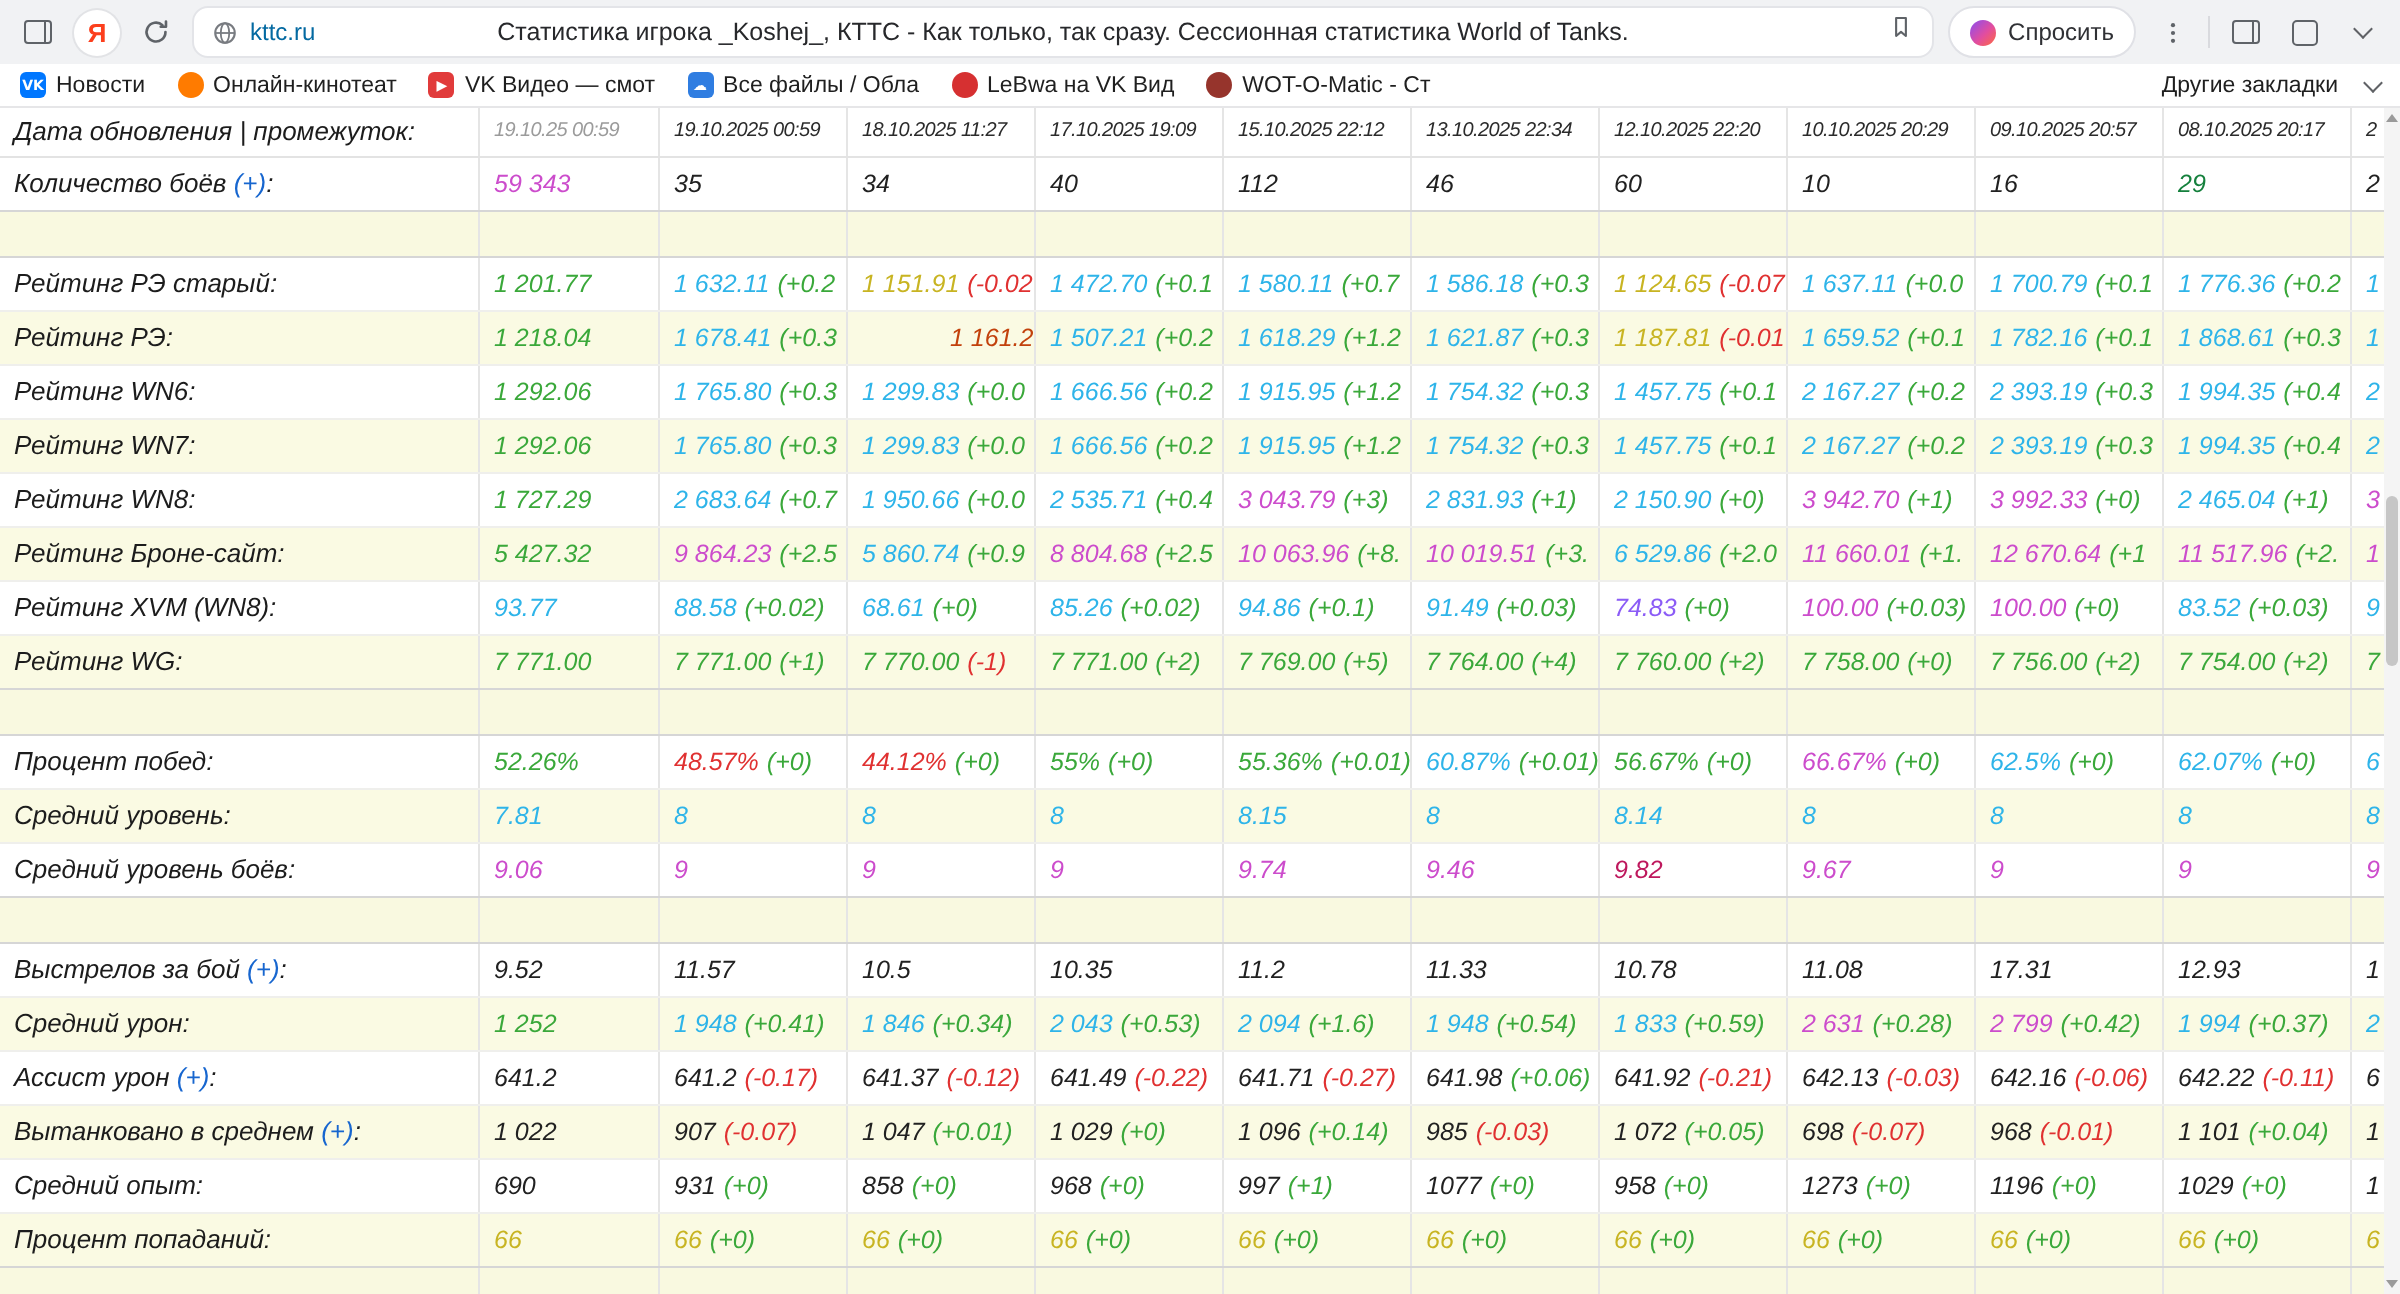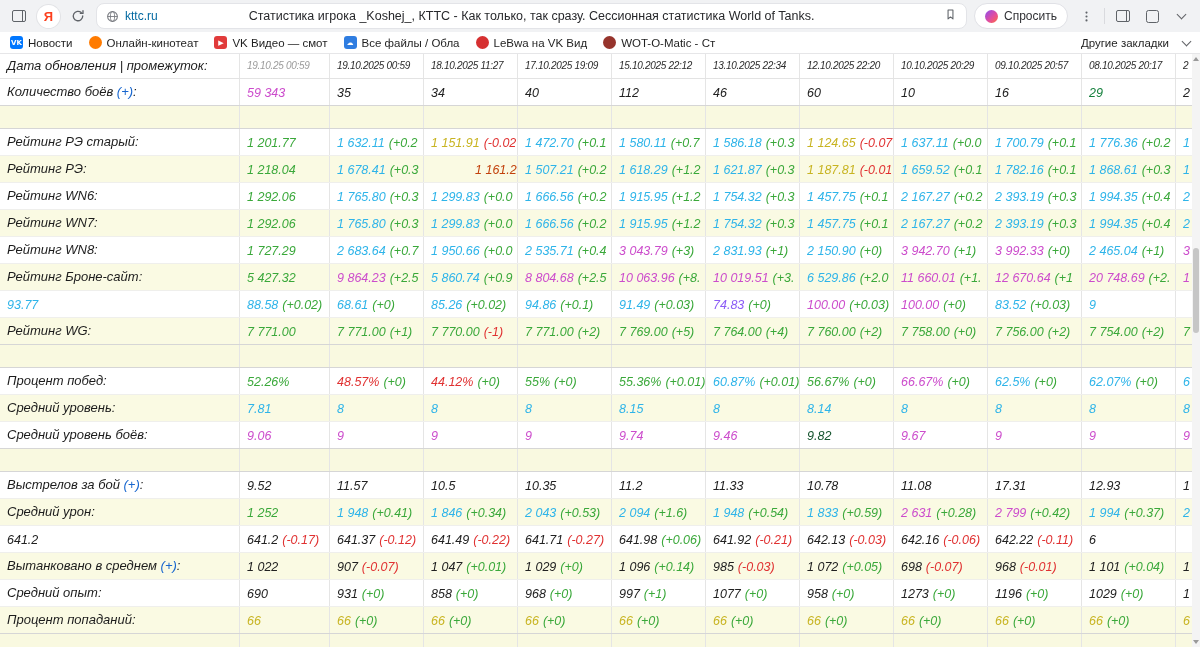--- a/index.html
+++ b/index.html
@@ -267,24 +267,25 @@
         <div class="cell lab"><span>Рейтинг Броне-сайт:</span></div>
         <div class="cell"><span class="val" style="color: rgb(58, 168, 58);">5 427.32</span></div>
         <div class="cell"><span class="val" style="color: rgb(204, 76, 204);">9 864.23</span><span class="delta" style="color: rgb(58, 168, 58);">(+2.5</span></div>
         <div class="cell"><span class="val" style="color: rgb(46, 180, 233);">5 860.74</span><span class="delta" style="color: rgb(58, 168, 58);">(+0.9</span></div>
         <div class="cell"><span class="val" style="color: rgb(204, 76, 204);">8 804.68</span><span class="delta" style="color: rgb(58, 168, 58);">(+2.5</span></div>
         <div class="cell"><span class="val" style="color: rgb(204, 76, 204);">10 063.96</span><span class="delta" style="color: rgb(58, 168, 58);">(+8.</span></div>
         <div class="cell"><span class="val" style="color: rgb(204, 76, 204);">10 019.51</span><span class="delta" style="color: rgb(58, 168, 58);">(+3.</span></div>
         <div class="cell"><span class="val" style="color: rgb(46, 180, 233);">6 529.86</span><span class="delta" style="color: rgb(58, 168, 58);">(+2.0</span></div>
         <div class="cell"><span class="val" style="color: rgb(204, 76, 204);">11 660.01</span><span class="delta" style="color: rgb(58, 168, 58);">(+1.</span></div>
         <div class="cell"><span class="val" style="color: rgb(204, 76, 204);">12 670.64</span><span class="delta" style="color: rgb(58, 168, 58);">(+1</span></div>
-        <div class="cell"><span class="val" style="color: rgb(204, 76, 204);">20 748.69</span><span class="delta" style="color: rgb(58, 168, 58);">(+2.</span></div>
+        <div class="cell"><span class="val" style="color: rgb(204, 76, 204);">11 517.96</span><span class="delta" style="color: rgb(58, 168, 58);">(+2.</span></div>
         <div class="cell"><span class="val" style="color: rgb(204, 76, 204);">1</span></div>
       </div>
       <div class="trow datarow">
+        <div class="cell lab"><span>Рейтинг XVM (WN8):</span></div>
         <div class="cell"><span class="val" style="color: rgb(46, 180, 233);">93.77</span></div>
         <div class="cell"><span class="val" style="color: rgb(46, 180, 233);">88.58</span><span class="delta" style="color: rgb(58, 168, 58);">(+0.02)</span></div>
         <div class="cell"><span class="val" style="color: rgb(46, 180, 233);">68.61</span><span class="delta" style="color: rgb(58, 168, 58);">(+0)</span></div>
         <div class="cell"><span class="val" style="color: rgb(46, 180, 233);">85.26</span><span class="delta" style="color: rgb(58, 168, 58);">(+0.02)</span></div>
         <div class="cell"><span class="val" style="color: rgb(46, 180, 233);">94.86</span><span class="delta" style="color: rgb(58, 168, 58);">(+0.1)</span></div>
         <div class="cell"><span class="val" style="color: rgb(46, 180, 233);">91.49</span><span class="delta" style="color: rgb(58, 168, 58);">(+0.03)</span></div>
         <div class="cell"><span class="val" style="color: #8b5cf6;">74.83</span><span class="delta" style="color: rgb(58, 168, 58);">(+0)</span></div>
         <div class="cell"><span class="val" style="color: rgb(204, 76, 204);">100.00</span><span class="delta" style="color: rgb(58, 168, 58);">(+0.03)</span></div>
         <div class="cell"><span class="val" style="color: rgb(204, 76, 204);">100.00</span><span class="delta" style="color: rgb(58, 168, 58);">(+0)</span></div>
         <div class="cell"><span class="val" style="color: rgb(46, 180, 233);">83.52</span><span class="delta" style="color: rgb(58, 168, 58);">(+0.03)</span></div>
@@ -347,21 +348,21 @@
         <div class="cell"><span class="val" style="color: rgb(46, 180, 233);">8</span></div>
       </div>
       <div class="trow datarow">
         <div class="cell lab"><span>Средний уровень боёв:</span></div>
         <div class="cell"><span class="val" style="color: rgb(204, 76, 204);">9.06</span></div>
         <div class="cell"><span class="val" style="color: rgb(204, 76, 204);">9</span></div>
         <div class="cell"><span class="val" style="color: rgb(204, 76, 204);">9</span></div>
         <div class="cell"><span class="val" style="color: rgb(204, 76, 204);">9</span></div>
         <div class="cell"><span class="val" style="color: rgb(204, 76, 204);">9.74</span></div>
         <div class="cell"><span class="val" style="color: rgb(204, 76, 204);">9.46</span></div>
-        <div class="cell"><span class="val" style="color: #14532d;">9.82</span></div>
+        <div class="cell"><span class="val" style="color: #be185d;">9.82</span></div>
         <div class="cell"><span class="val" style="color: rgb(204, 76, 204);">9.67</span></div>
         <div class="cell"><span class="val" style="color: rgb(204, 76, 204);">9</span></div>
         <div class="cell"><span class="val" style="color: rgb(204, 76, 204);">9</span></div>
         <div class="cell"><span class="val" style="color: rgb(204, 76, 204);">9</span></div>
       </div>
       <div class="trow gaprow">
         <div class="cell"></div>
         <div class="cell"></div>
         <div class="cell"></div>
         <div class="cell"></div>
@@ -396,20 +397,21 @@
         <div class="cell"><span class="val" style="color: rgb(46, 180, 233);">2 043</span><span class="delta" style="color: rgb(58, 168, 58);">(+0.53)</span></div>
         <div class="cell"><span class="val" style="color: rgb(46, 180, 233);">2 094</span><span class="delta" style="color: rgb(58, 168, 58);">(+1.6)</span></div>
         <div class="cell"><span class="val" style="color: rgb(46, 180, 233);">1 948</span><span class="delta" style="color: rgb(58, 168, 58);">(+0.54)</span></div>
         <div class="cell"><span class="val" style="color: rgb(46, 180, 233);">1 833</span><span class="delta" style="color: rgb(58, 168, 58);">(+0.59)</span></div>
         <div class="cell"><span class="val" style="color: rgb(204, 76, 204);">2 631</span><span class="delta" style="color: rgb(58, 168, 58);">(+0.28)</span></div>
         <div class="cell"><span class="val" style="color: rgb(204, 76, 204);">2 799</span><span class="delta" style="color: rgb(58, 168, 58);">(+0.42)</span></div>
         <div class="cell"><span class="val" style="color: rgb(46, 180, 233);">1 994</span><span class="delta" style="color: rgb(58, 168, 58);">(+0.37)</span></div>
         <div class="cell"><span class="val" style="color: rgb(46, 180, 233);">2</span></div>
       </div>
       <div class="trow datarow">
+        <div class="cell lab"><span>Ассист урон </span><span class="lnk">(+)</span><span>:</span></div>
         <div class="cell"><span class="val" style="color: rgb(33, 33, 33);">641.2</span></div>
         <div class="cell"><span class="val" style="color: rgb(33, 33, 33);">641.2</span><span class="delta" style="color: rgb(224, 49, 49);">(-0.17)</span></div>
         <div class="cell"><span class="val" style="color: rgb(33, 33, 33);">641.37</span><span class="delta" style="color: rgb(224, 49, 49);">(-0.12)</span></div>
         <div class="cell"><span class="val" style="color: rgb(33, 33, 33);">641.49</span><span class="delta" style="color: rgb(224, 49, 49);">(-0.22)</span></div>
         <div class="cell"><span class="val" style="color: rgb(33, 33, 33);">641.71</span><span class="delta" style="color: rgb(224, 49, 49);">(-0.27)</span></div>
         <div class="cell"><span class="val" style="color: rgb(33, 33, 33);">641.98</span><span class="delta" style="color: rgb(58, 168, 58);">(+0.06)</span></div>
         <div class="cell"><span class="val" style="color: rgb(33, 33, 33);">641.92</span><span class="delta" style="color: rgb(224, 49, 49);">(-0.21)</span></div>
         <div class="cell"><span class="val" style="color: rgb(33, 33, 33);">642.13</span><span class="delta" style="color: rgb(224, 49, 49);">(-0.03)</span></div>
         <div class="cell"><span class="val" style="color: rgb(33, 33, 33);">642.16</span><span class="delta" style="color: rgb(224, 49, 49);">(-0.06)</span></div>
         <div class="cell"><span class="val" style="color: rgb(33, 33, 33);">642.22</span><span class="delta" style="color: rgb(224, 49, 49);">(-0.11)</span></div>

